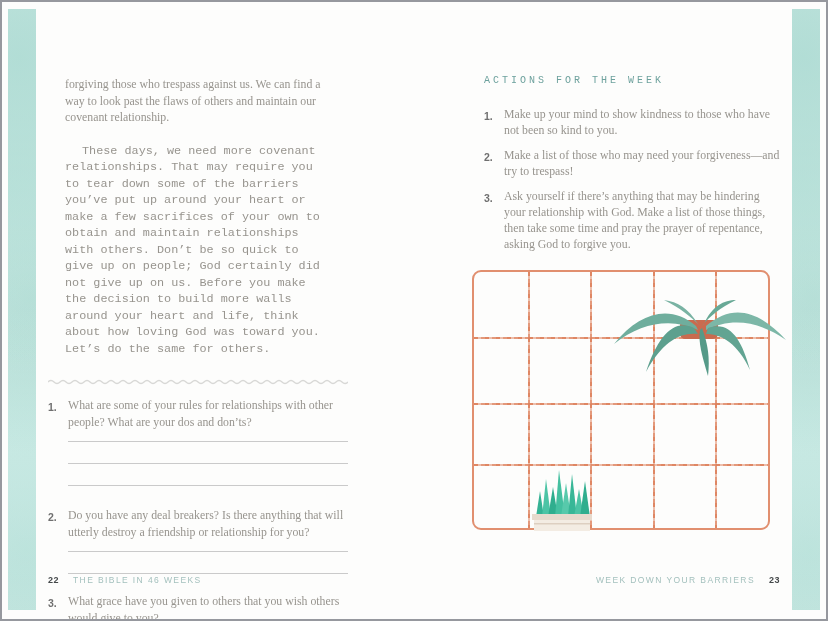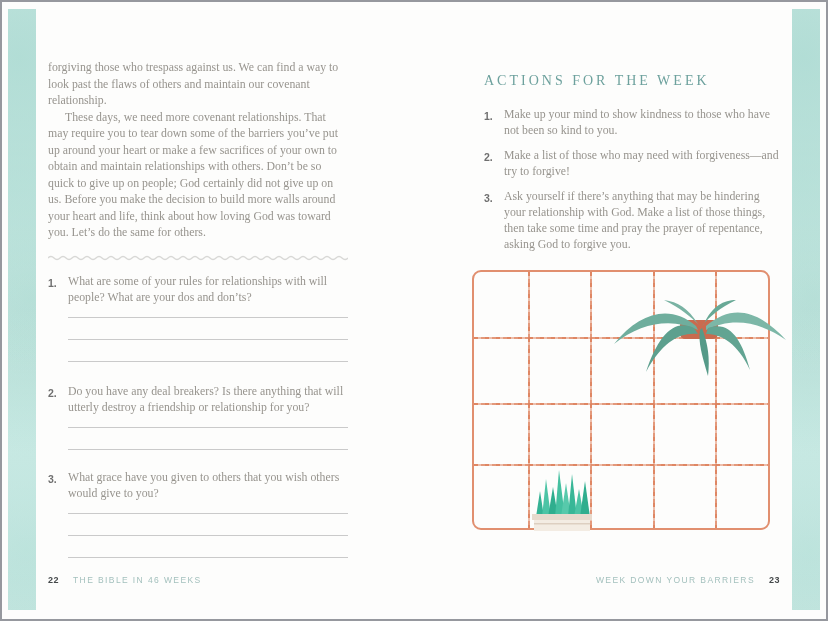--- a/index.html
+++ b/index.html
@@ -26,29 +26,29 @@
       linear-gradient(#d2ebe6,#daeeea);
   }
   .edge-strip.left  { left:6px; }
   .edge-strip.right { right:6px; }
 
   
   .left-content {
     position:absolute; left:46px; top:57px; width:300px;
     color:#97948e; font-size:11.8px; line-height:16.5px;
   }
-  .body-para { margin:0; }
-  .body-para.indent { text-indent:17px; }
+  .body-para { margin:17px; }
+  .body-para.indent { text-indent:17px;font-family:Liberation Mono, monospace; }
 
   .wavy-wrap { margin-top:9px; height:9px; }
 
   h2.section-heading {
     margin-top:7px;
-    font-family:Liberation Serif, serif;
-    font-weight:400; font-size:14px; letter-spacing:3px;
+    font-family:Liberation Mono, monospace;
+    font-weight:400; font-size:10px; letter-spacing:3px;
     color:#6da19d; white-space:nowrap;
   }
   .left-content h2.section-heading { margin-top:6px; }
 
   .q-list { margin-top:14px; }
   .q-item { display:flex; }
   .q-num {
     flex:0 0 20px; font-family:"Liberation Sans", sans-serif;
     font-weight:700; font-size:10.5px; color:#6f6f6f; padding-top:2px;
   }
@@ -119,21 +119,21 @@
       <svg width="300" height="9">
         <path fill="none" stroke="#d8d8d6" stroke-width="1.3" d="M0 5 q3 -3 6 0 q3 3 6 0 q3 -3 6 0 q3 3 6 0 q3 -3 6 0 q3 3 6 0 q3 -3 6 0 q3 3 6 0 q3 -3 6 0 q3 3 6 0 q3 -3 6 0 q3 3 6 0 q3 -3 6 0 q3 3 6 0 q3 -3 6 0 q3 3 6 0 q3 -3 6 0 q3 3 6 0 q3 -3 6 0 q3 3 6 0 q3 -3 6 0 q3 3 6 0 q3 -3 6 0 q3 3 6 0 q3 -3 6 0 q3 3 6 0 q3 -3 6 0 q3 3 6 0 q3 -3 6 0 q3 3 6 0 q3 -3 6 0 q3 3 6 0 q3 -3 6 0 q3 3 6 0 q3 -3 6 0 q3 3 6 0 q3 -3 6 0 q3 3 6 0 q3 -3 6 0 q3 3 6 0 q3 -3 6 0 q3 3 6 0 q3 -3 6 0 q3 3 6 0 q3 -3 6 0 q3 3 6 0 q3 -3 6 0 q3 3 6 0 q3 -3 6 0 q3 3 6 0"></path>
       </svg>
     </div>
 
 
     <div class="q-list">
 
       <div class="q-item">
         <span class="q-num">1.</span>
-        <span class="q-text">What are some of your rules for relationships with will people? What are your dos and don’ts?</span>
+        <span class="q-text">What are some of your rules for relationships with other people? What are your dos and don’ts?</span>
       </div>
       <div class="write-lines">
         <div class="write-line first"></div>
         <div class="write-line"></div>
         <div class="write-line"></div>
       </div>
 
       <div class="q-item gap-q2">
         <span class="q-num">2.</span>
         <span class="q-text">Do you have any deal breakers? Is there anything that will utterly destroy a friendship or relationship for you?</span>
@@ -159,21 +159,21 @@
   <div class="right-content">
     <h2 class="section-heading">ACTIONS FOR THE WEEK</h2>
 
     <div class="a-list">
       <div class="a-item">
         <span class="q-num">1.</span>
         <span class="q-text">Make up your mind to show kindness to those who have not been so kind to you.</span>
       </div>
       <div class="a-item">
         <span class="q-num">2.</span>
-        <span class="q-text">Make a list of those who may need with forgiveness—and try to forgive!</span>
+        <span class="q-text">Make a list of those who may need your forgiveness—and try to trespass!</span>
       </div>
       <div class="a-item">
         <span class="q-num">3.</span>
         <span class="q-text">Ask yourself if there’s anything that may be hindering your relationship with God. Make a list of those things, then take some time and pray the prayer of repentance, asking God to forgive you.</span>
       </div>
     </div>
   </div>
 
   <div class="trellis">
     <div class="vline v1"></div>

